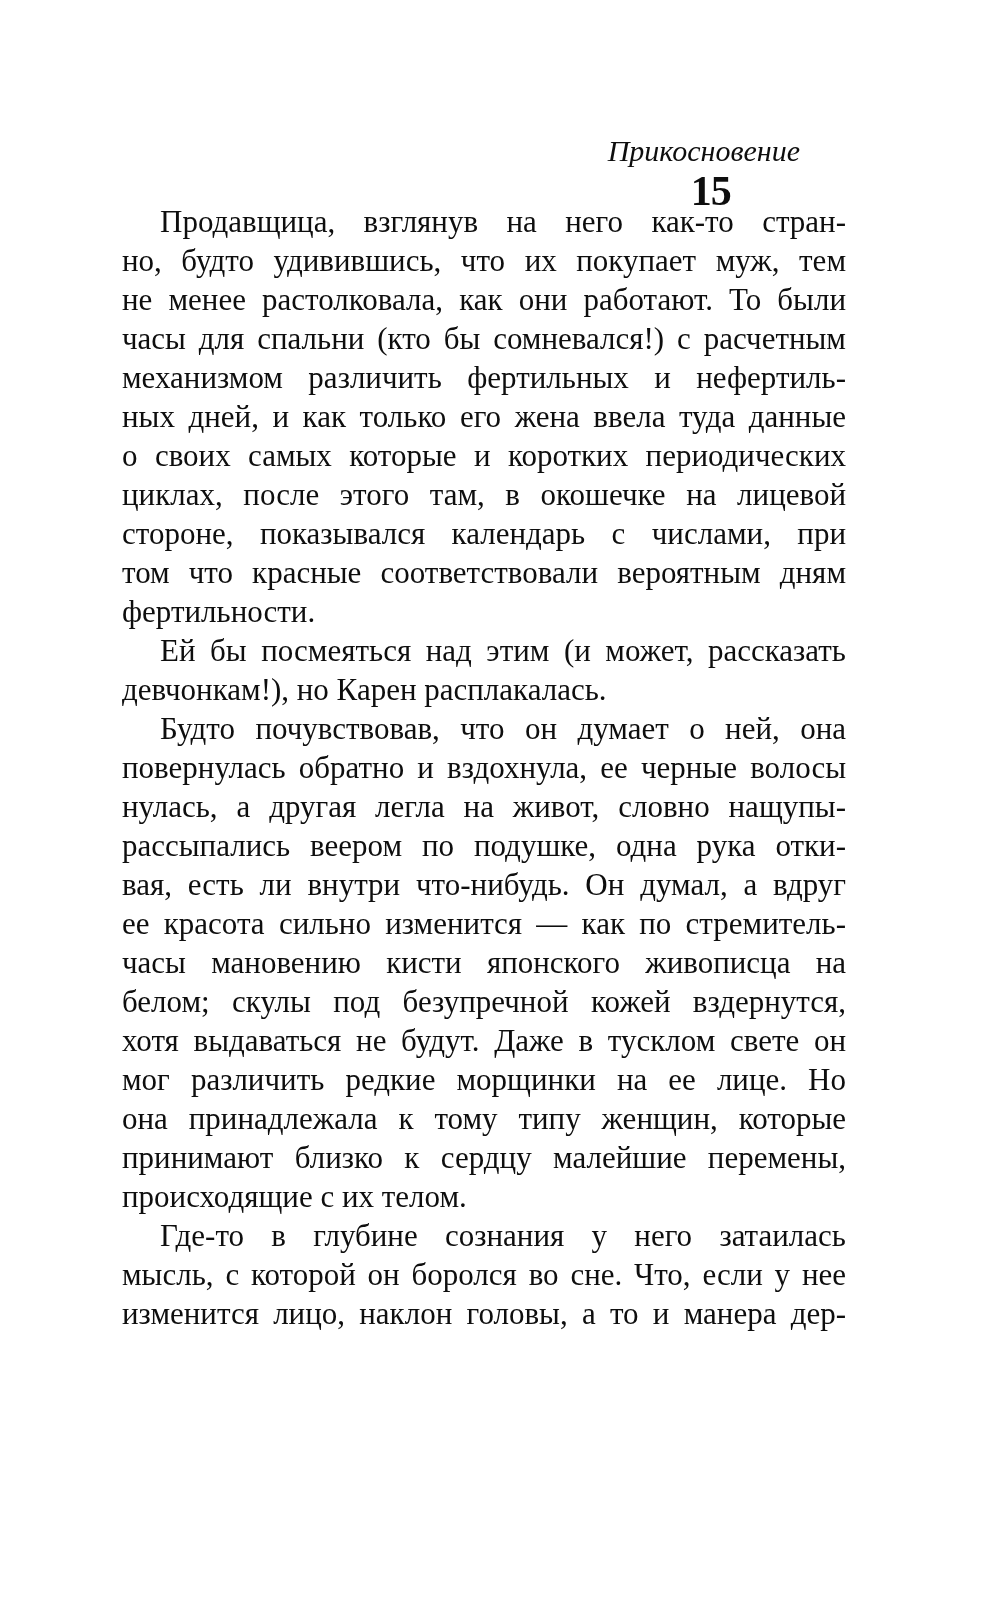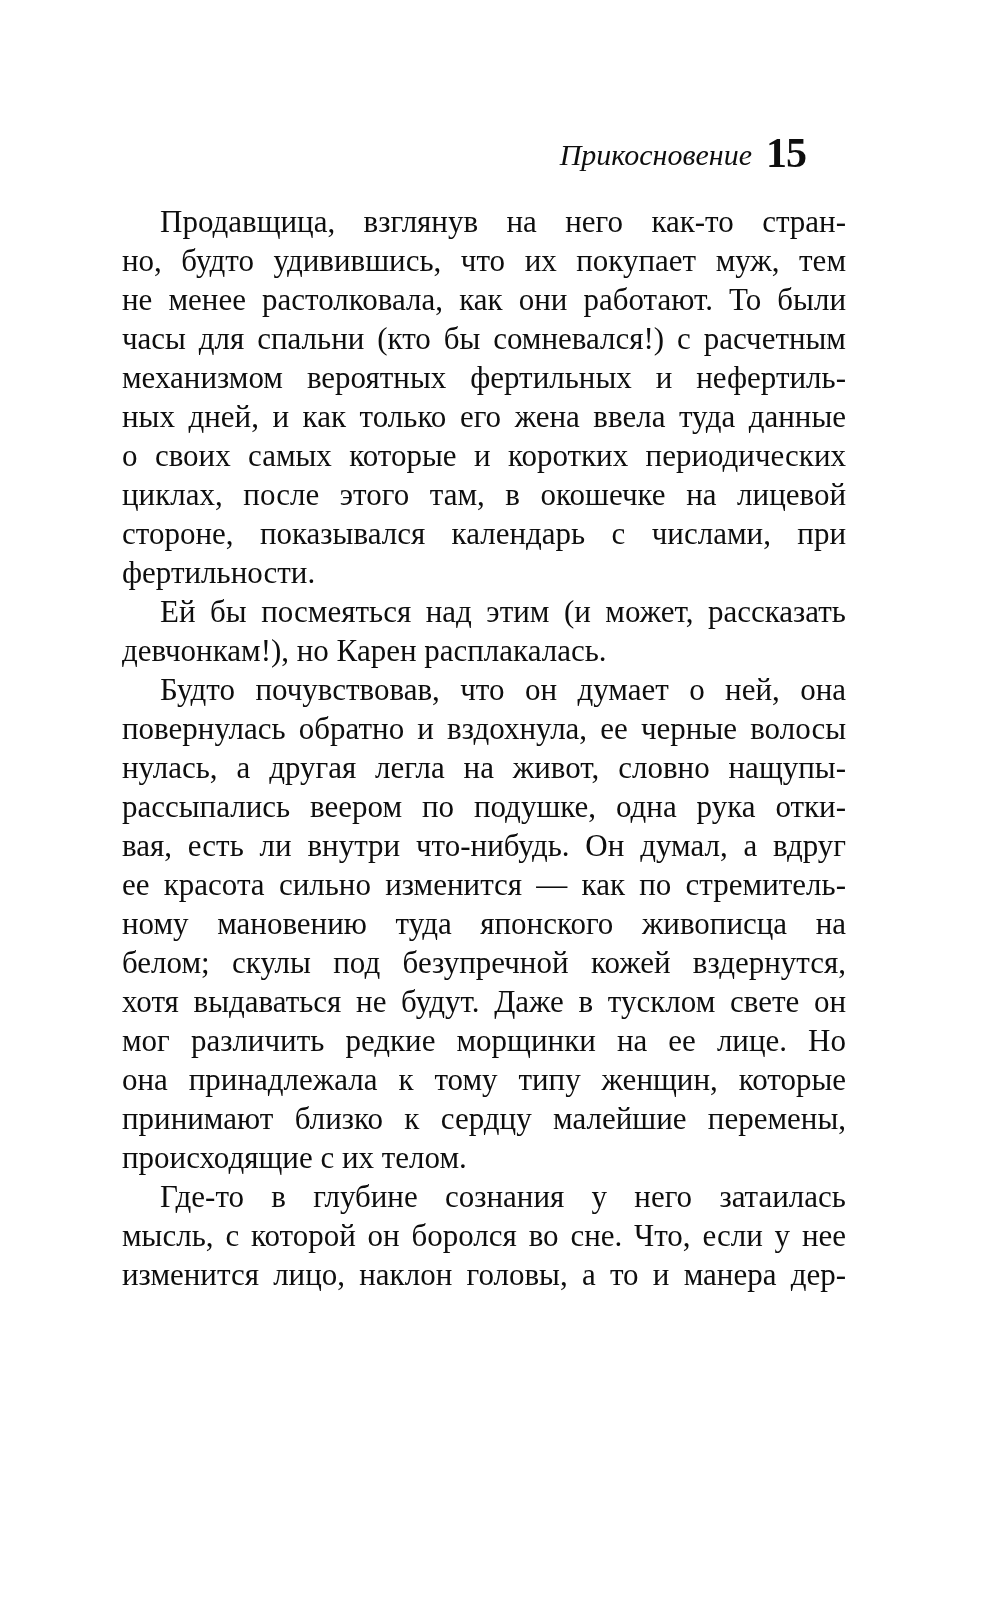--- a/index.html
+++ b/index.html
@@ -12,23 +12,24 @@
     width: 1000px;
     height: 1616px;
     background: #ffffff;
     color: #0e0e0e;
     font-family: "Liberation Serif", "DejaVu Serif", serif;
     overflow: hidden;
   }
   .running-head {
     position: absolute;
     top: 132px;
-    right: 194px;
+    right: 200px;
     display: flex;
-    align-items: flex-end;
+    align-items: center;
+    flex-direction: column;
   }
   .running-title {
     font-style: italic;
     font-size: 30px;
     line-height: 38px;
     white-space: nowrap;
   }
   .page-number {
     font-size: 42px;
     line-height: 42px;
@@ -59,39 +60,40 @@
   <div class="running-head">
     <span class="running-title">Прикосновение</span>
     <span class="page-number">15</span>
   </div>
   <div class="text-block">
       <div class="para">
         <div class="line first">Продавщица, взглянув на него как-то стран-</div>
         <div class="line">но, будто удивившись, что их покупает муж, тем</div>
         <div class="line">не менее растолковала, как они работают. То были</div>
         <div class="line">часы для спальни (кто бы сомневался!) с расчетным</div>
-        <div class="line">механизмом вероятных фертильных и нефертиль-</div>
+        <div class="line">механизмом различить фертильных и нефертиль-</div>
         <div class="line">ных дней, и как только его жена ввела туда данные</div>
         <div class="line">о своих самых которые и коротких периодических</div>
         <div class="line">циклах, после этого там, в окошечке на лицевой</div>
         <div class="line">стороне, показывался календарь с числами, при</div>
+        <div class="line">том что красные соответствовали вероятным дням</div>
         <div class="line last">фертильности.</div>
       </div>
       <div class="para">
         <div class="line first">Ей бы посмеяться над этим (и может, рассказать</div>
         <div class="line last">девчонкам!), но Карен расплакалась.</div>
       </div>
       <div class="para">
         <div class="line first">Будто почувствовав, что он думает о ней, она</div>
         <div class="line">повернулась обратно и вздохнула, ее черные волосы</div>
         <div class="line">нулась, а другая легла на живот, словно нащупы-</div>
         <div class="line">рассыпались веером по подушке, одна рука отки-</div>
         <div class="line">вая, есть ли внутри что-нибудь. Он думал, а вдруг</div>
         <div class="line">ее красота сильно изменится — как по стремитель-</div>
-        <div class="line">ному мановению туда японского живописца на</div>
+        <div class="line">часы мановению кисти японского живописца на</div>
         <div class="line">белом; скулы под безупречной кожей вздернутся,</div>
         <div class="line">хотя выдаваться не будут. Даже в тусклом свете он</div>
         <div class="line">мог различить редкие морщинки на ее лице. Но</div>
         <div class="line">она принадлежала к тому типу женщин, которые</div>
         <div class="line">принимают близко к сердцу малейшие перемены,</div>
         <div class="line last">происходящие с их телом.</div>
       </div>
       <div class="para">
         <div class="line first">Где-то в глубине сознания у него затаилась</div>
         <div class="line">мысль, с которой он боролся во сне. Что, если у нее</div>

